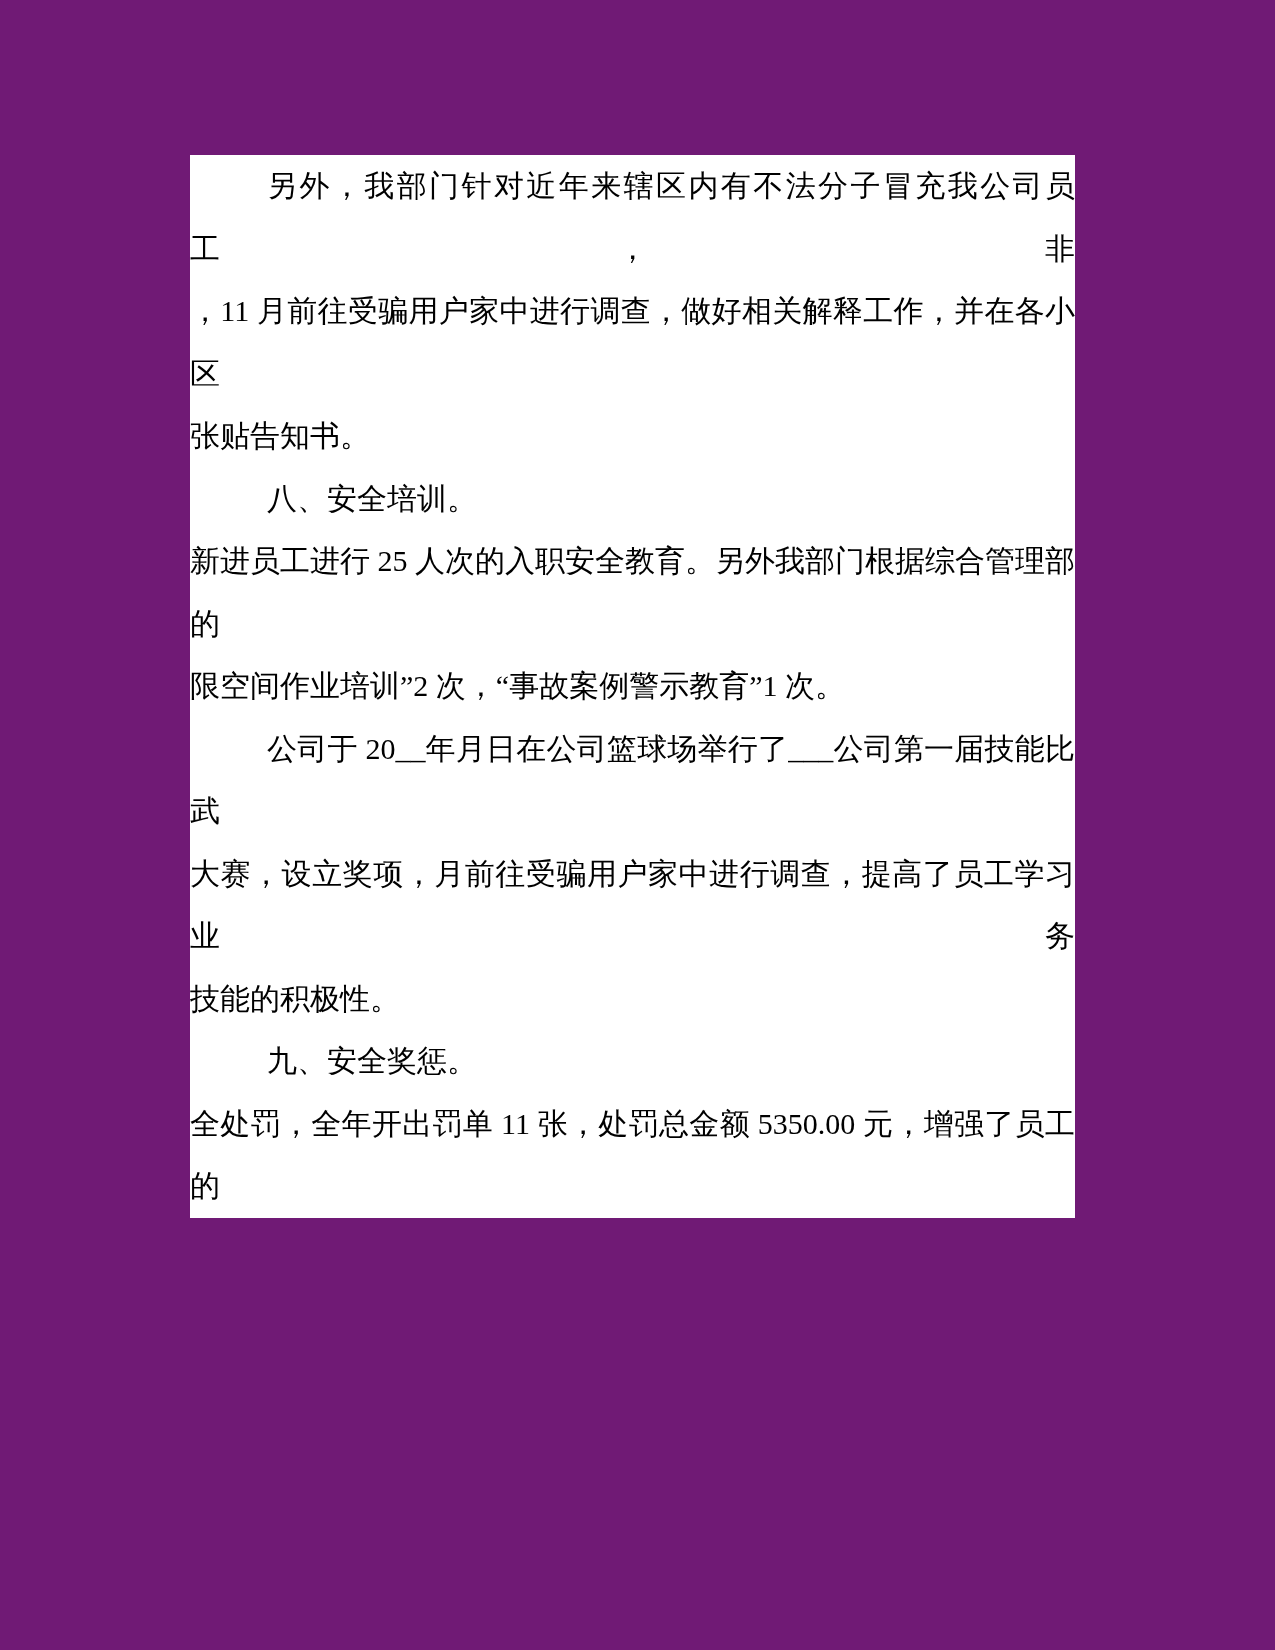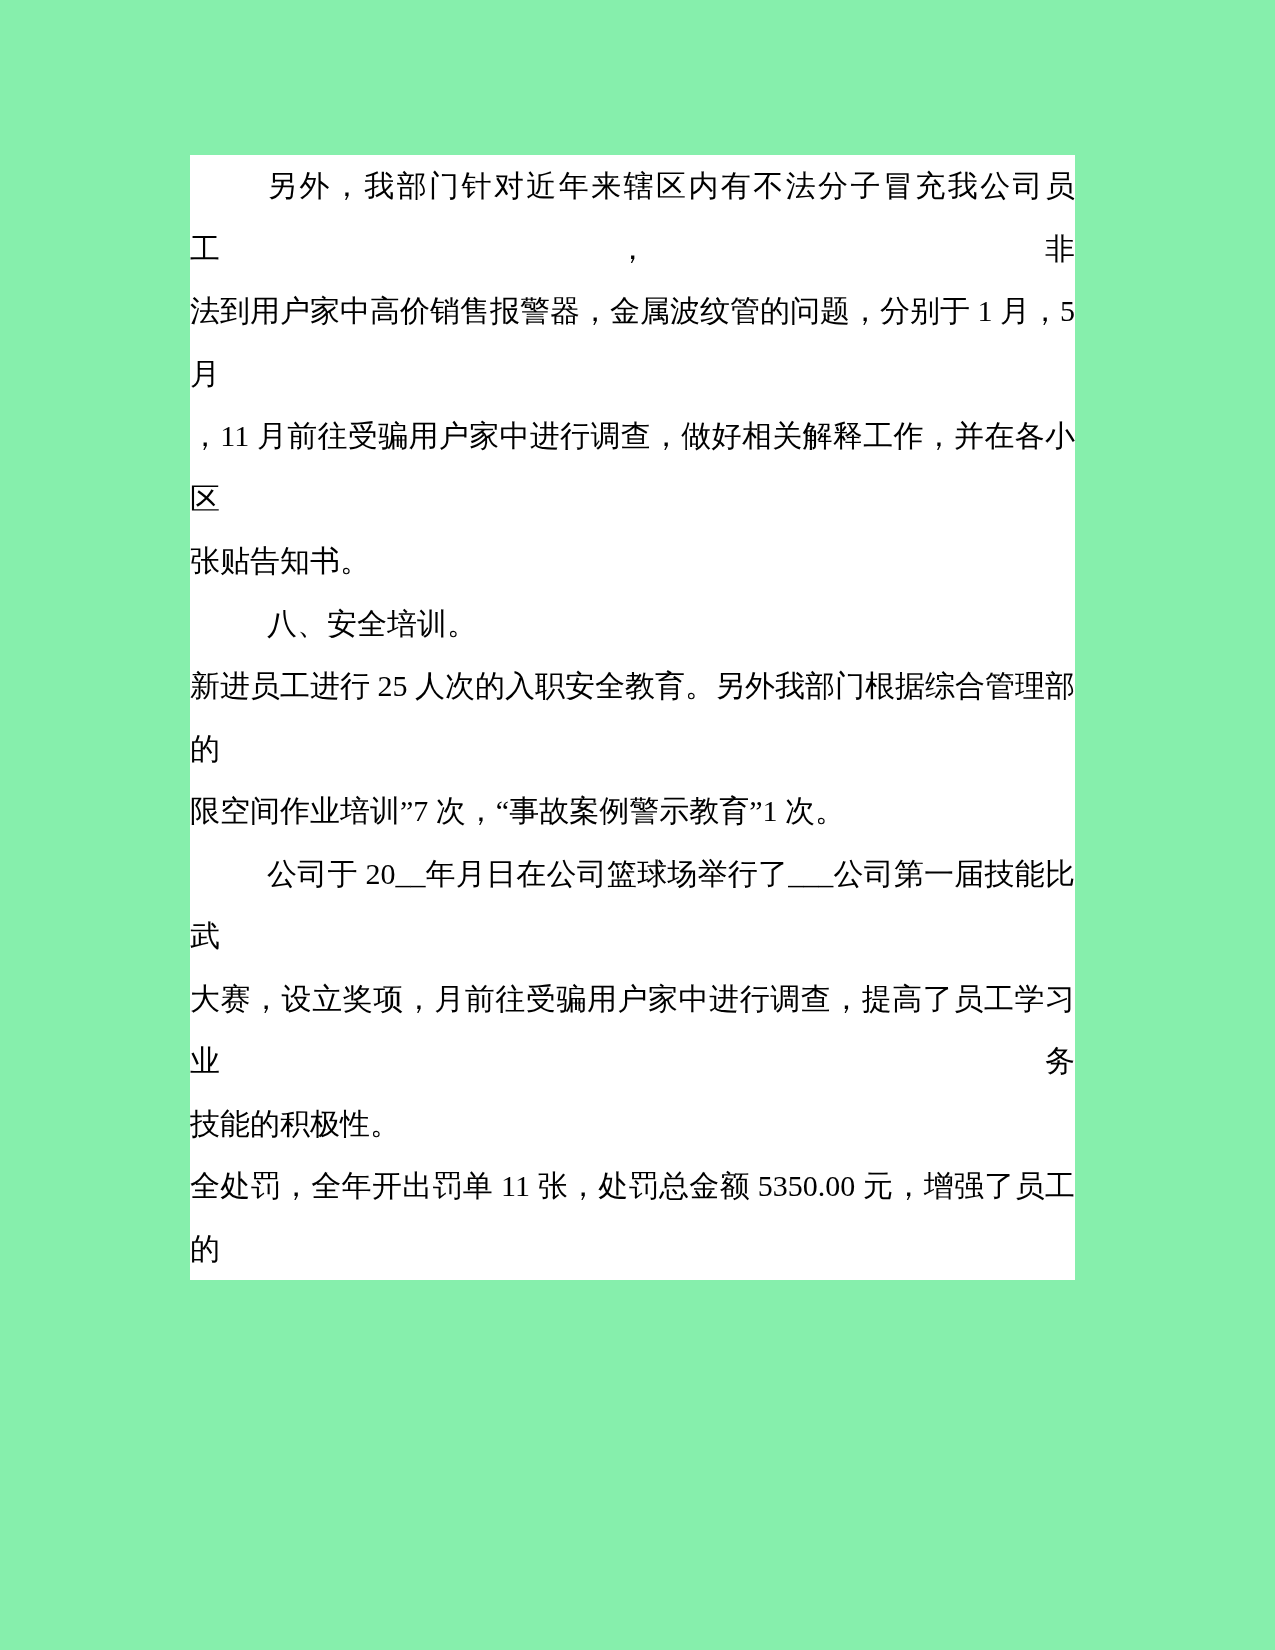--- a/index.html
+++ b/index.html
@@ -4,21 +4,21 @@
 <style>
   html, body {
     margin: 0;
     padding: 0;
     background: #ffffff;
   }
   .page {
     position: relative;
     width: 1275px;
     height: 1650px;
-    background: #86efac;
+    background: #701a75;
     overflow: hidden;
   }
   .doc {
     position: absolute;
     left: 190px;
     top: 155px;
     width: 885px;
     color: #000000;
     font-family: "Liberation Serif", "DejaVu Serif", serif;
     font-size: 30px;
@@ -43,33 +43,35 @@
     text-align-last: left;
   }
 </style>
 </head>
 <body>
 
 <div class="page">
   <div class="doc" style="background: rgb(255, 255, 255); color: rgb(0, 0, 0);">
       <div class="para">
         <div class="line first">另外，我部门针对近年来辖区内有不法分子冒充我公司员工，非</div>
-        <div class="line">法到用户家中高价销售报警器，金属波纹管的问题，分别于 1 月，5 月</div>
         <div class="line">，11 月前往受骗用户家中进行调查，做好相关解释工作，并在各小区</div>
         <div class="line plain">张贴告知书。</div>
       </div>
       <div class="para">
         <div class="line first plain">八、安全培训。</div>
       </div>
       <div class="para">
         <div class="line">新进员工进行 25 人次的入职安全教育。另外我部门根据综合管理部的</div>
-        <div class="line plain">限空间作业培训”7 次，“事故案例警示教育”1 次。</div>
+        <div class="line plain">限空间作业培训”2 次，“事故案例警示教育”1 次。</div>
       </div>
       <div class="para">
         <div class="line first">公司于 20__年月日在公司篮球场举行了___公司第一届技能比武</div>
         <div class="line">大赛，设立奖项，月前往受骗用户家中进行调查，提高了员工学习业务</div>
         <div class="line plain">技能的积极性。</div>
+      </div>
+      <div class="para">
+        <div class="line first plain">九、安全奖惩。</div>
       </div>
       <div class="para">
         <div class="line">全处罚，全年开出罚单 11 张，处罚总金额 5350.00 元，增强了员工的</div>
       </div>
     </div>
 </div>
 
 </body></html>

